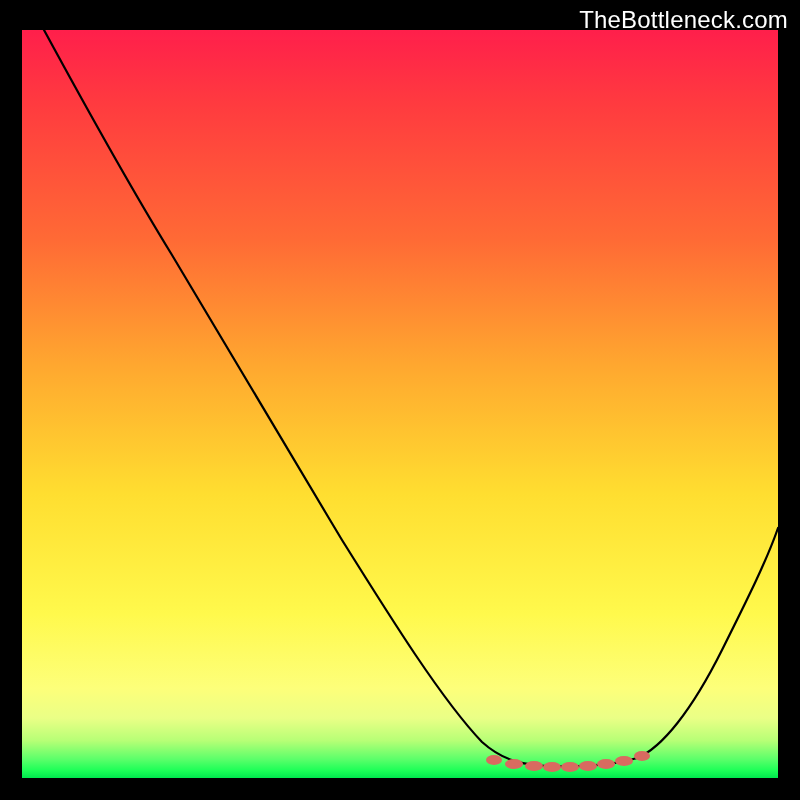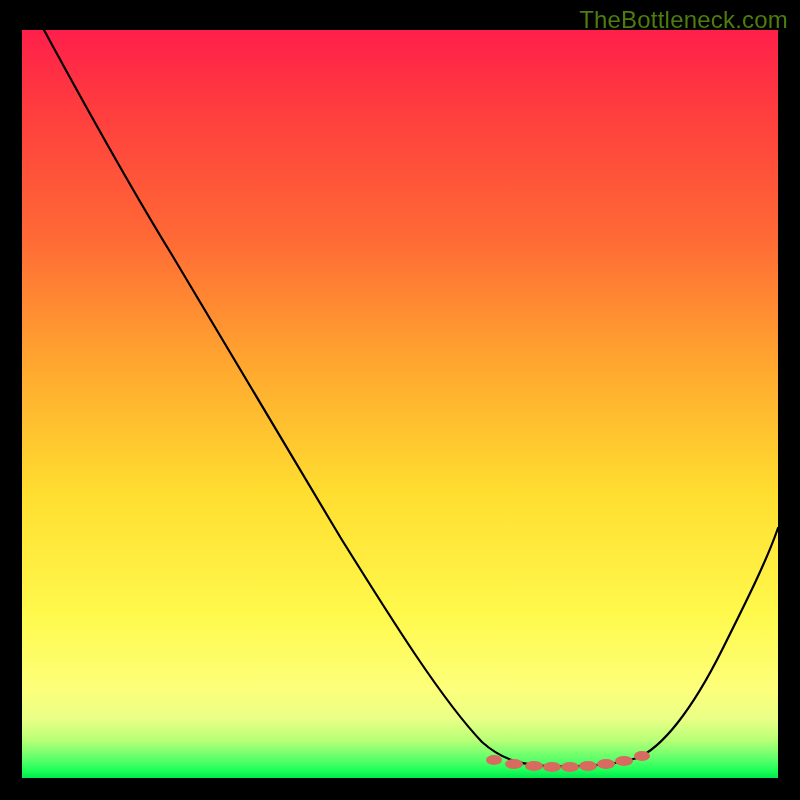--- a/index.html
+++ b/index.html
@@ -14,21 +14,21 @@
   .frame {
     position: relative;
     width: 800px;
     height: 800px;
     background: #000;
   }
   .watermark {
     position: absolute;
     top: 6px;
     right: 12px;
-    color: #4d7c0f;
+    color: #ffffff;
     font-size: 24px;
     font-weight: 400;
     letter-spacing: 0.2px;
     z-index: 3;
   }
   .plot-area {
     position: absolute;
     left: 22px;
     top: 30px;
     width: 756px;

